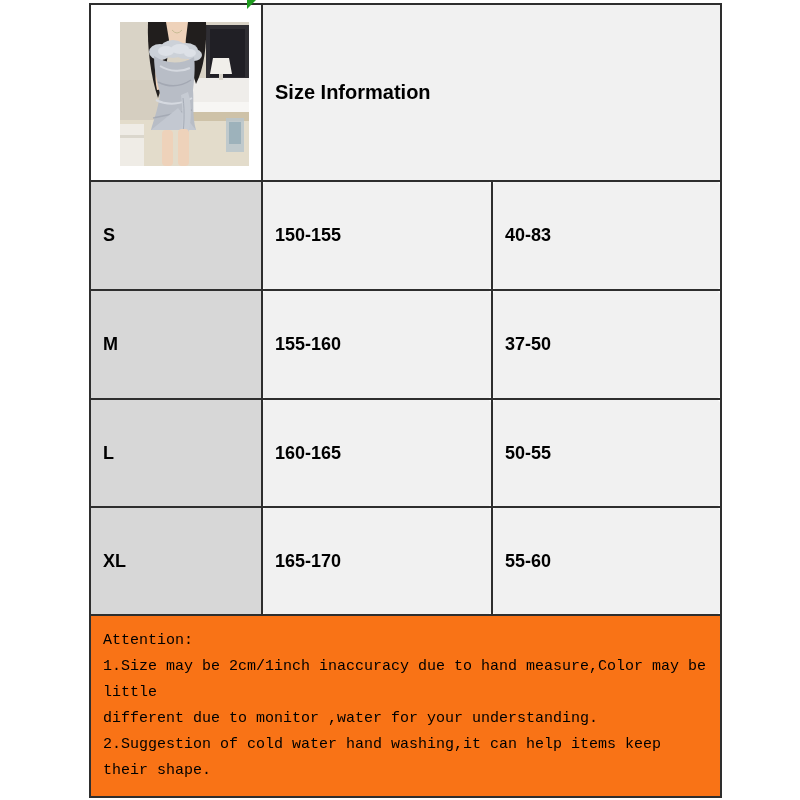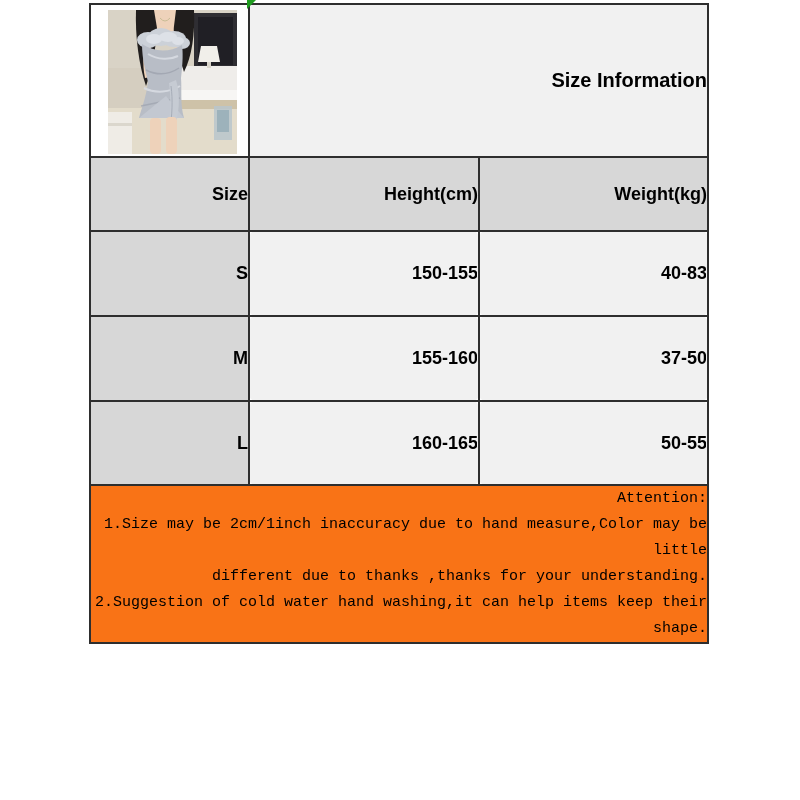--- a/index.html
+++ b/index.html
@@ -19,22 +19,22 @@
     z-index:5;
   }
 
   table.size-chart {
     position:absolute; left:89px; top:3px;
     border-collapse:collapse; table-layout:fixed;
     background:#fff;
   }
   table.size-chart td {
     border:2px solid #2e2e2e;
-    padding:0;
-    text-align:right; vertical-align:middle;
+    padding:12px;
+    text-align:left; vertical-align:middle;
     overflow:hidden;
     margin-left:36px;
   }
   col.c0 { width:159px; }
   col.c1 { width:230px; }
   col.c2 { width:229px; }
 
   td.photo-cell { background:#ffffff; height:151px; vertical-align:middle; }
   td.photo-cell svg { display:block; margin:3px 0 0 17px; }
 
@@ -134,50 +134,50 @@
             <rect x="42" y="108" width="11" height="36" rx="4" fill="#eed2ba"></rect>
             <rect x="58" y="107" width="11" height="37" rx="4" fill="#eed2ba"></rect>
           </g>
         </svg>
       </td>
       <td class="title-cell" colspan="2">
         <span>Size Information</span>
       </td>
     </tr>
 
-    <tr class="r-head">
-      <td class="size-head">Size</td>
-      <td>Height(cm)</td>
-      <td>Weight(kg)</td>
-    </tr>
 
     <tr class="r-s">
       <td class="size-label">S</td>
       <td class="val">150-155</td>
       <td class="val">40-83</td>
     </tr>
 
     <tr class="r-m">
       <td class="size-label">M</td>
       <td class="val">155-160</td>
       <td class="val">37-50</td>
     </tr>
 
     <tr class="r-l">
       <td class="size-label">L</td>
       <td class="val">160-165</td>
       <td class="val">50-55</td>
     </tr>
 
+    <tr class="r-xl">
+      <td class="size-label">XL</td>
+      <td class="val">165-170</td>
+      <td class="val">55-60</td>
+    </tr>
 
 
     <tr>
       <td class="note-cell" colspan="3">
         <div>Attention:</div>
         <div>1.Size may be 2cm/1inch inaccuracy due to hand measure,Color may be little</div>
-        <div>different due to thanks ,thanks for your understanding.</div>
+        <div>different due to monitor ,water for your understanding.</div>
         <div>2.Suggestion of cold water hand washing,it can help items keep their shape.</div>
       </td>
     </tr>
 
   </tbody>
     </table>
 </div>
 
 </body></html>

